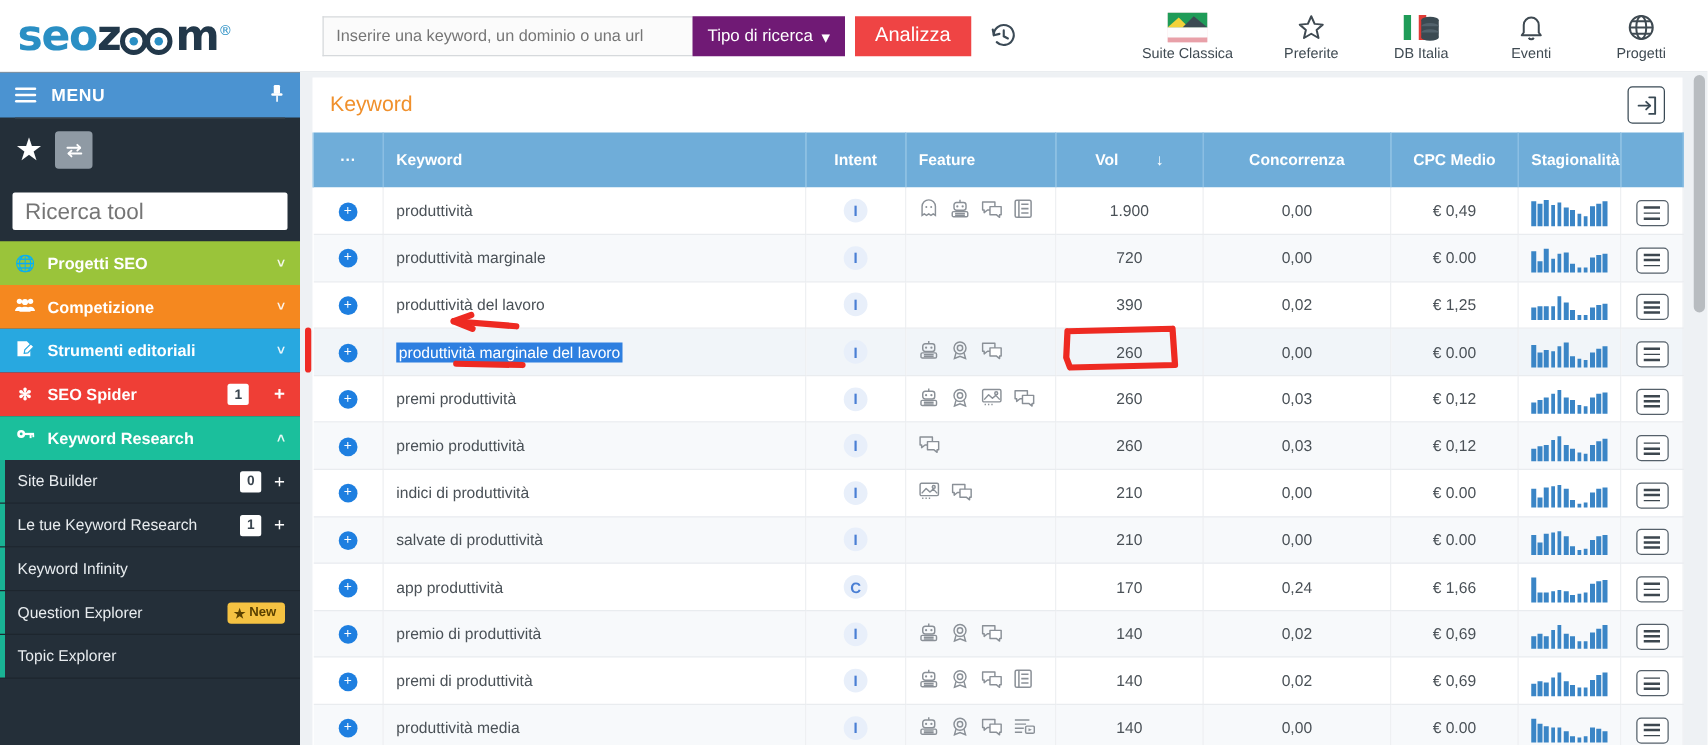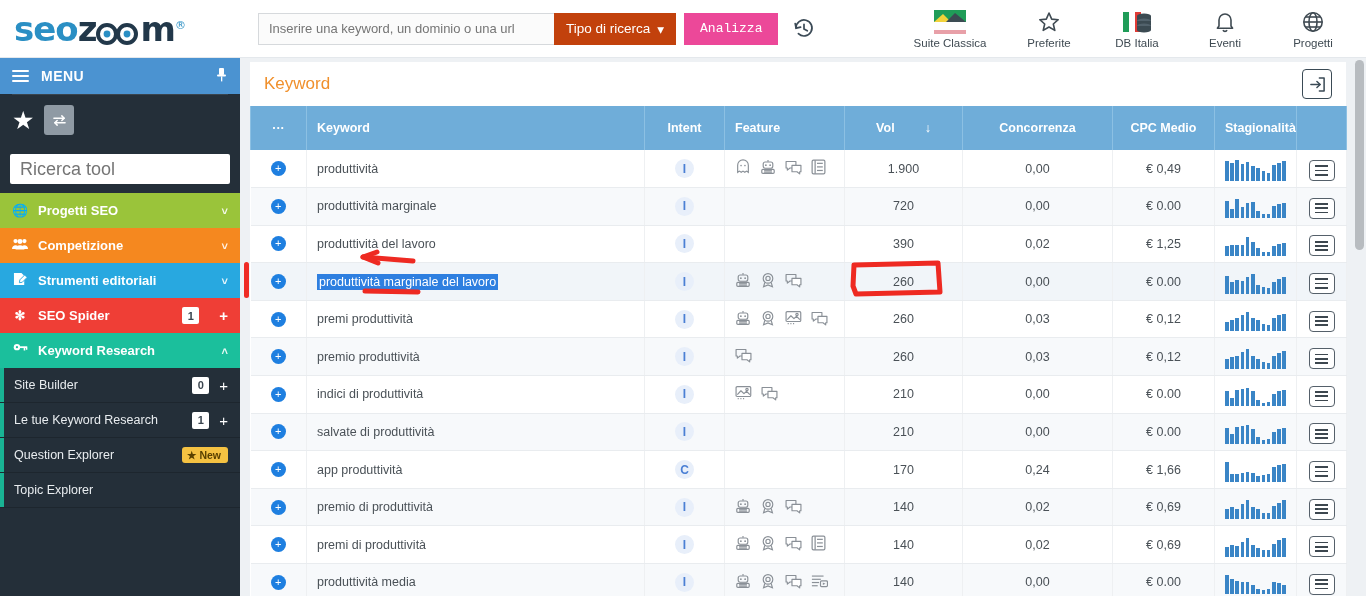--- a/index.html
+++ b/index.html
@@ -25,27 +25,27 @@
   .logo .reg { font-size:11px; vertical-align:super; color:#2a8fc4; font-weight:normal;}
   .logo svg.inf { position:absolute; }
 
   .searchgroup { display:flex; align-items:center; height:34px; margin-left:8px; }
   .search-input {
     width:296px; height:32px; border:1px solid #d6d9dc; border-right:none;
     background:#fbfbfb; padding:0 10px; font-size:13px; color:#8a8f94;
     font-family:"Liberation Sans", sans-serif; outline:none;
   }
   .btn-tipo {
-    height:32px; background:#c2410c; color:#fff; border:none; padding:0 12px;
+    height:32px; background:#701a75; color:#fff; border:none; padding:0 12px;
     font-size:13.5px; font-family:"Liberation Sans", sans-serif; cursor:pointer;
     display:flex; align-items:center; gap:7px;
   }
   .btn-analizza {
-    height:32px; background:#ec4899; color:#fff; border:none; padding:0 16px;
-    font-size:13px; margin-left:8px; font-family:Liberation Mono, monospace; cursor:pointer;
+    height:32px; background:#ef4444; color:#fff; border:none; padding:0 16px;
+    font-size:16px; margin-left:8px; font-family:Liberation Sans, sans-serif; cursor:pointer;
   }
   .hist-icon { margin-left:14px; width:24px; height:24px; color:#3b4a56; cursor:pointer;}
 
   .topnav { margin-left:auto; display:flex; align-items:center; gap:26px; padding-right:22px; }
   .topnav-item { display:flex; flex-direction:column; align-items:center; gap:3px; cursor:pointer; width:62px;}
   .topnav-item.wide { width:84px; }
   .topnav-label { font-size:11.5px; color:#3f4a52; white-space:nowrap; }
   .topnav-ic { height:26px; display:flex; align-items:flex-end; justify-content:center; }
 
   
@@ -307,20 +307,23 @@
     <span>Site Builder</span>
     <span class="badge-sq">0</span>
     <span class="plus">+</span>
   </div>
   <div class="sub-row teal-edge">
     <span>Le tue Keyword Research</span>
     <span class="badge-sq">1</span>
     <span class="plus">+</span>
   </div>
   <div class="sub-row teal-edge">
+    <span>Keyword Infinity</span>
+  </div>
+  <div class="sub-row teal-edge">
     <span>Question Explorer</span>
     <span class="badge-new">
       <span>★</span>
       <span>New</span>
     </span>
   </div>
   <div class="sub-row teal-edge">
     <span>Topic Explorer</span>
   </div>
 </div>

